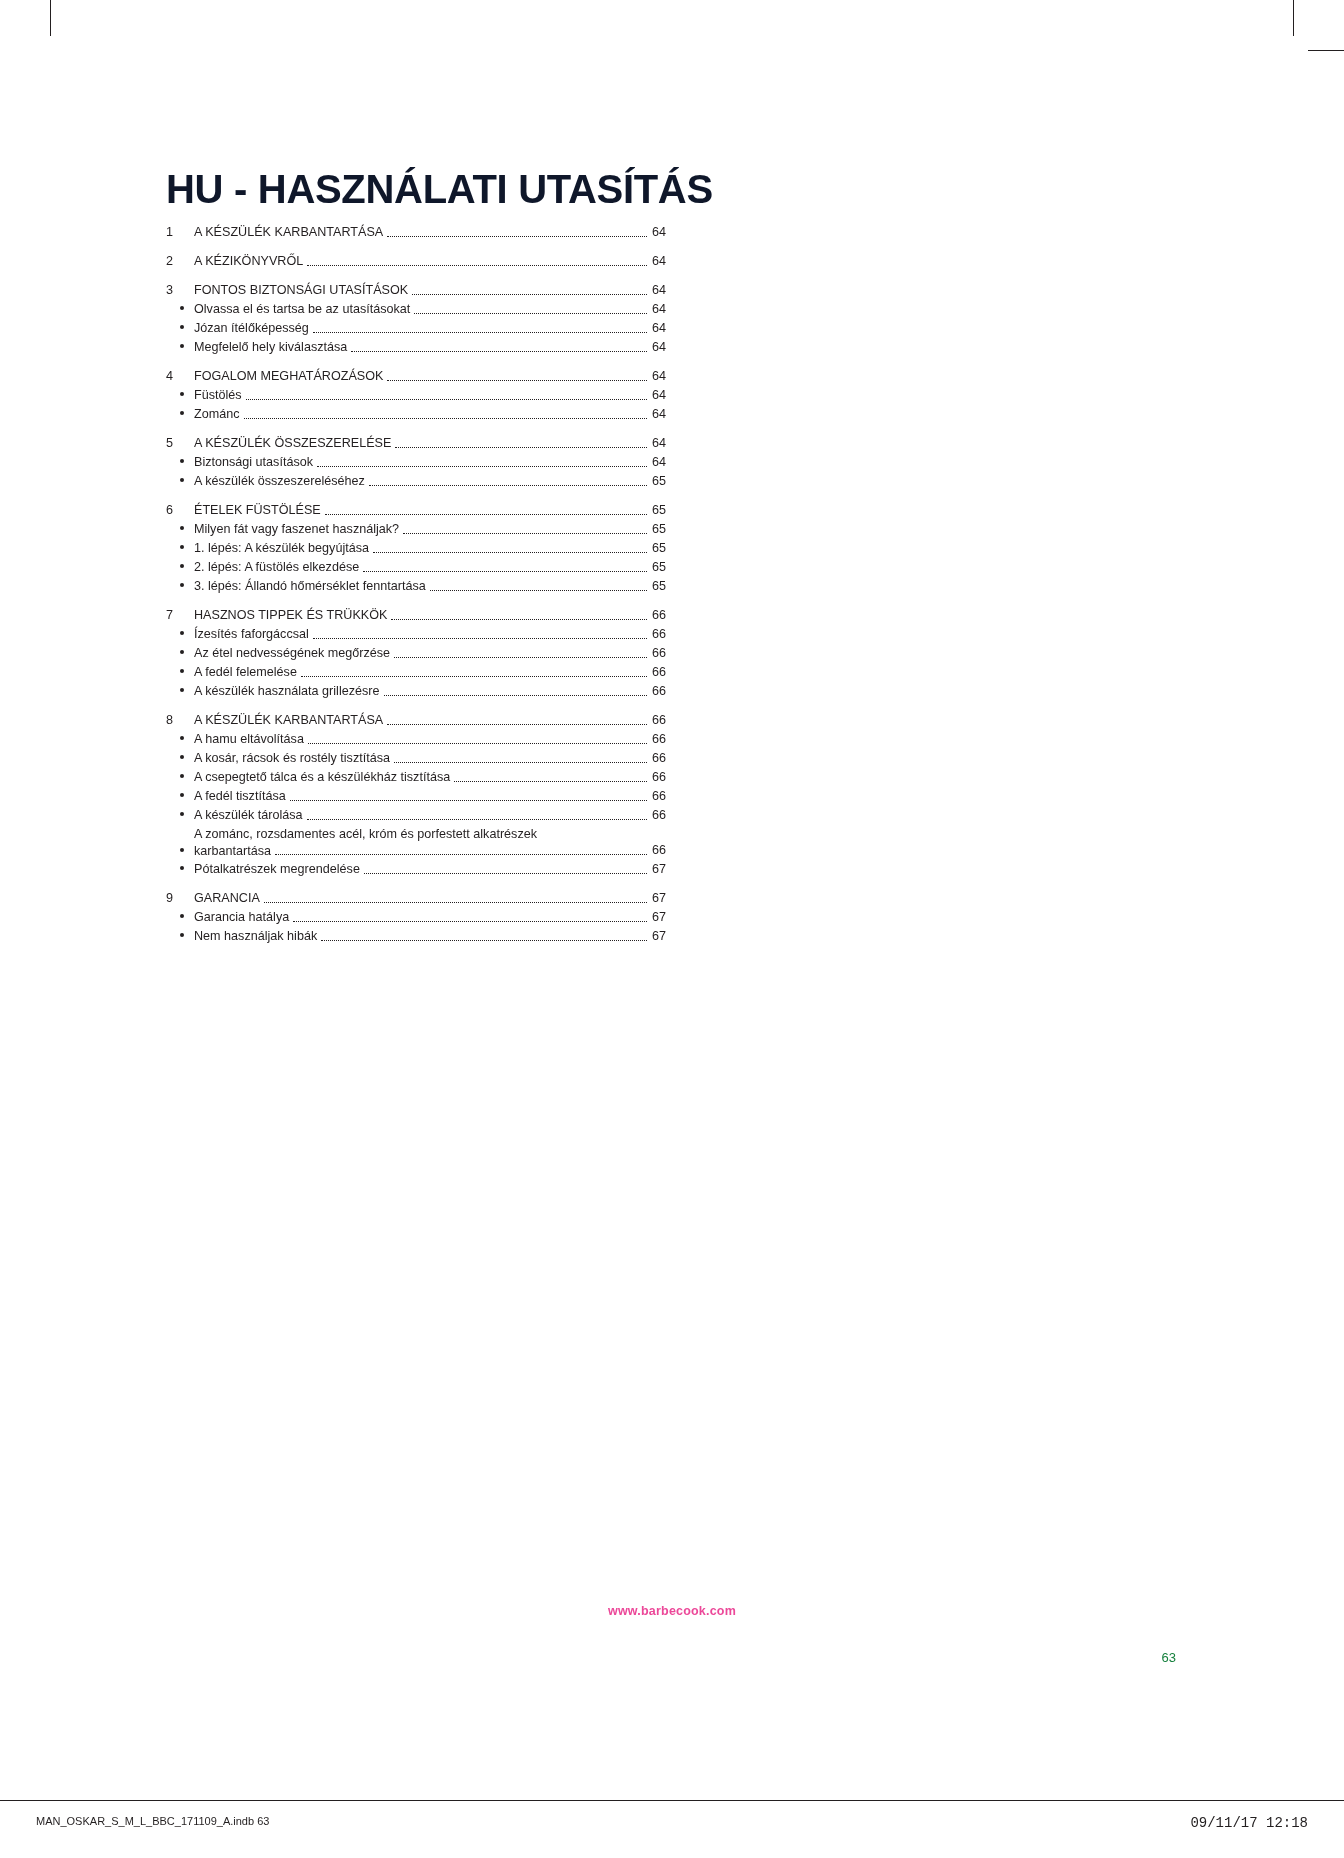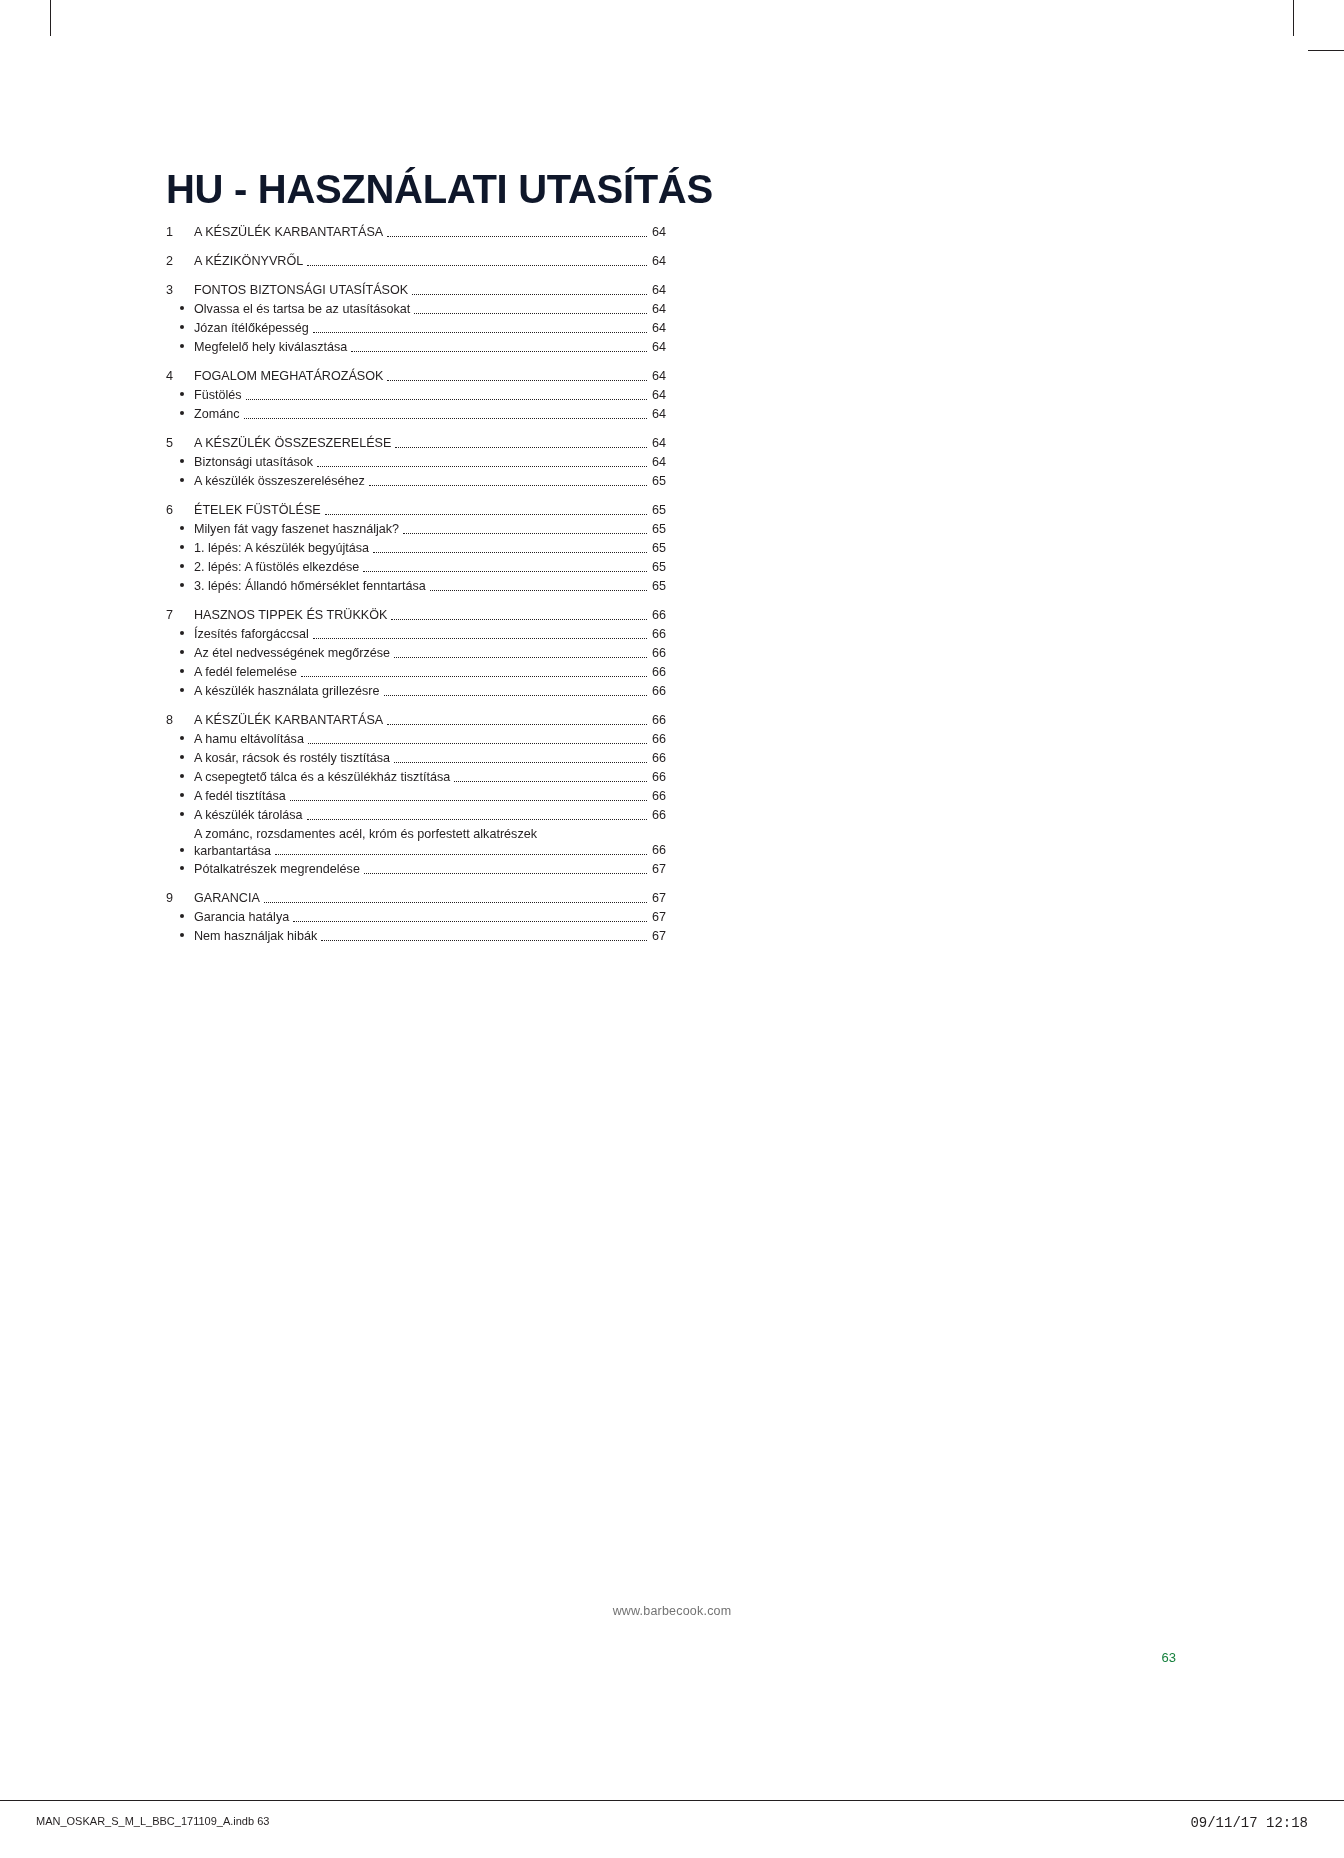--- a/index.html
+++ b/index.html
@@ -113,22 +113,22 @@
   .toc-row.cont .toc-bullet { visibility: hidden; }
 
   
   .site {
     position: absolute;
     left: 0;
     top: 1604px;
     width: 1344px;
     text-align: center;
     font-size: 12.5px;
-    font-weight: normal;
-    color: #737373;
+    font-weight: bold;
+    color: #ec4899;
     letter-spacing: 0.2px;
   }
 
   .page-number {
     position: absolute;
     right: 168px;
     top: 1650px;
     font-size: 13px;
     color: #15803d;
   }

